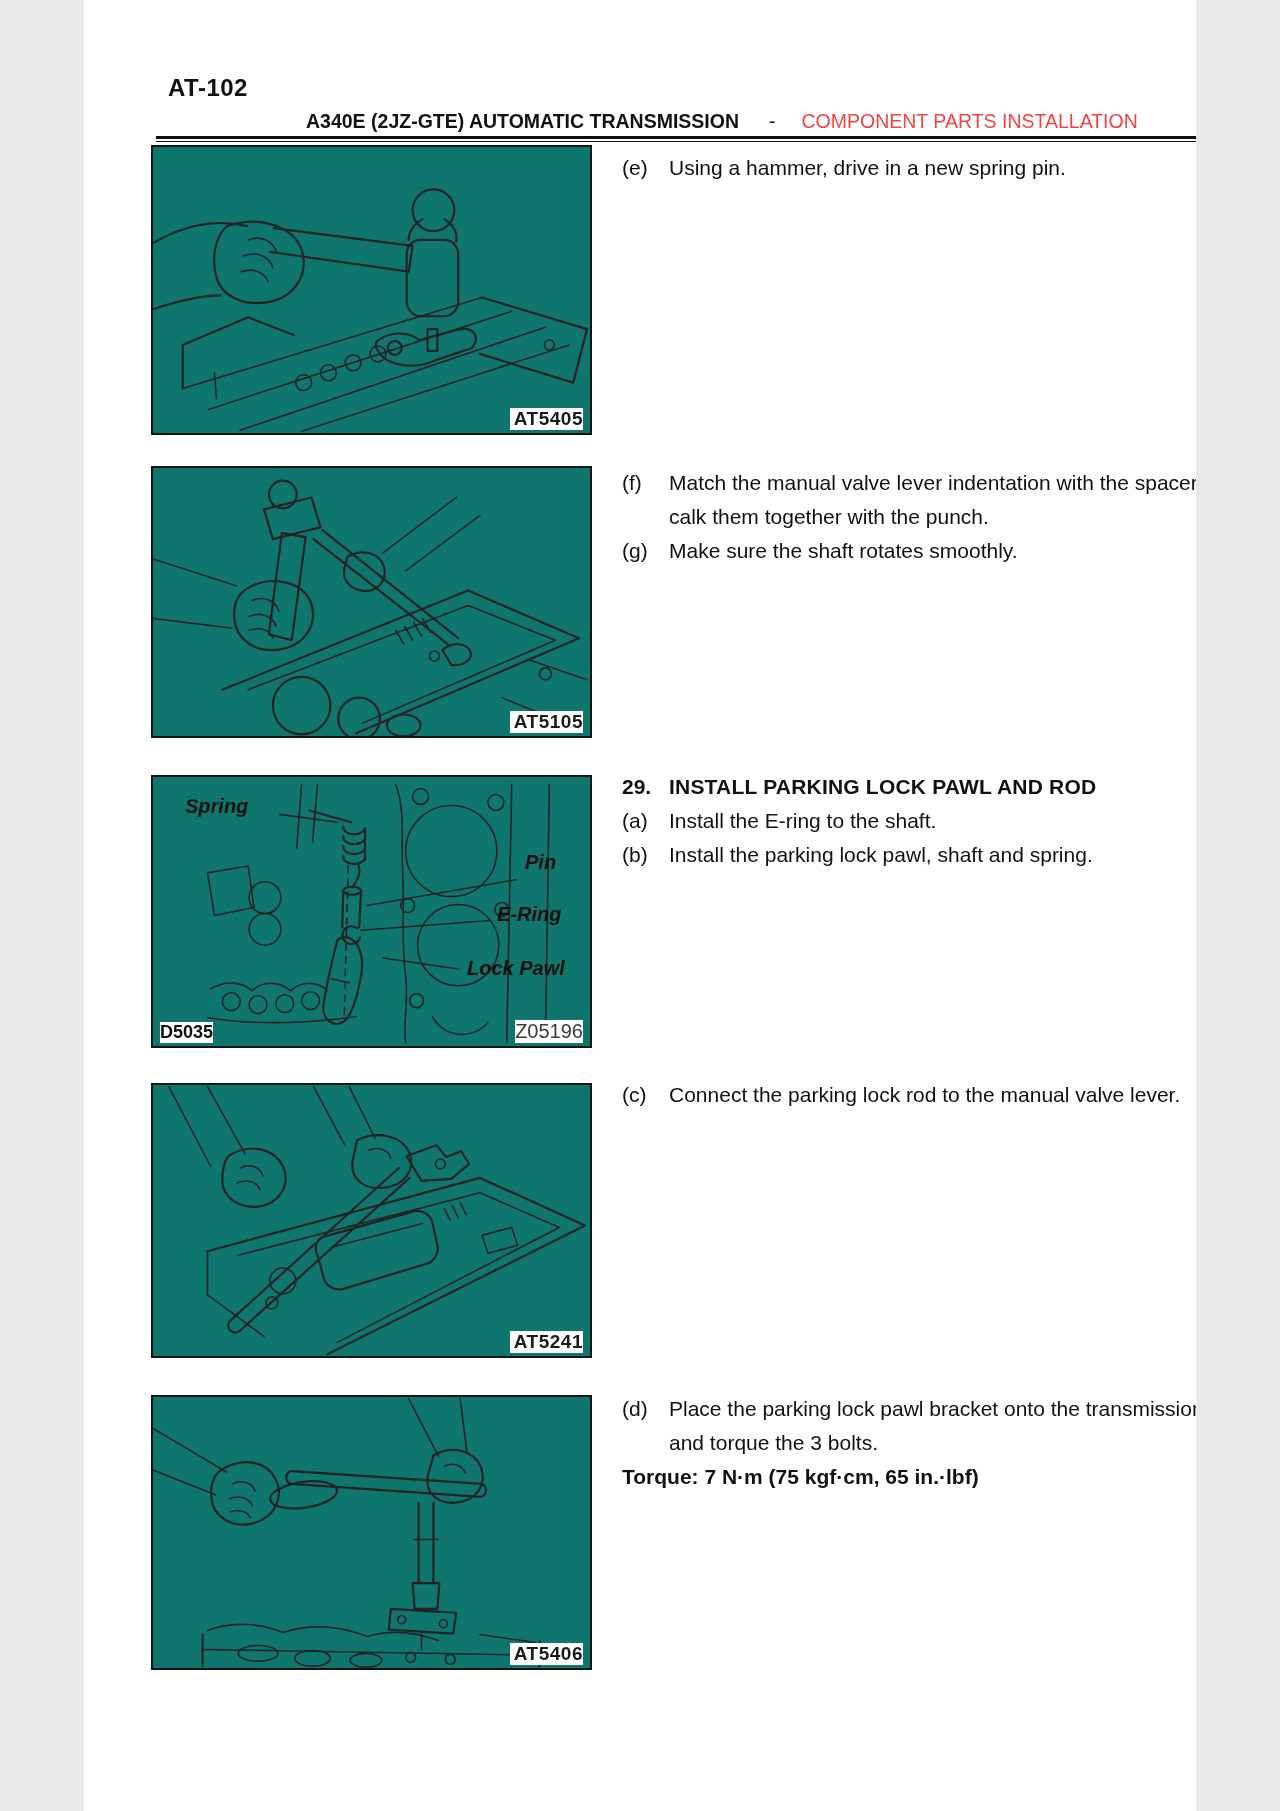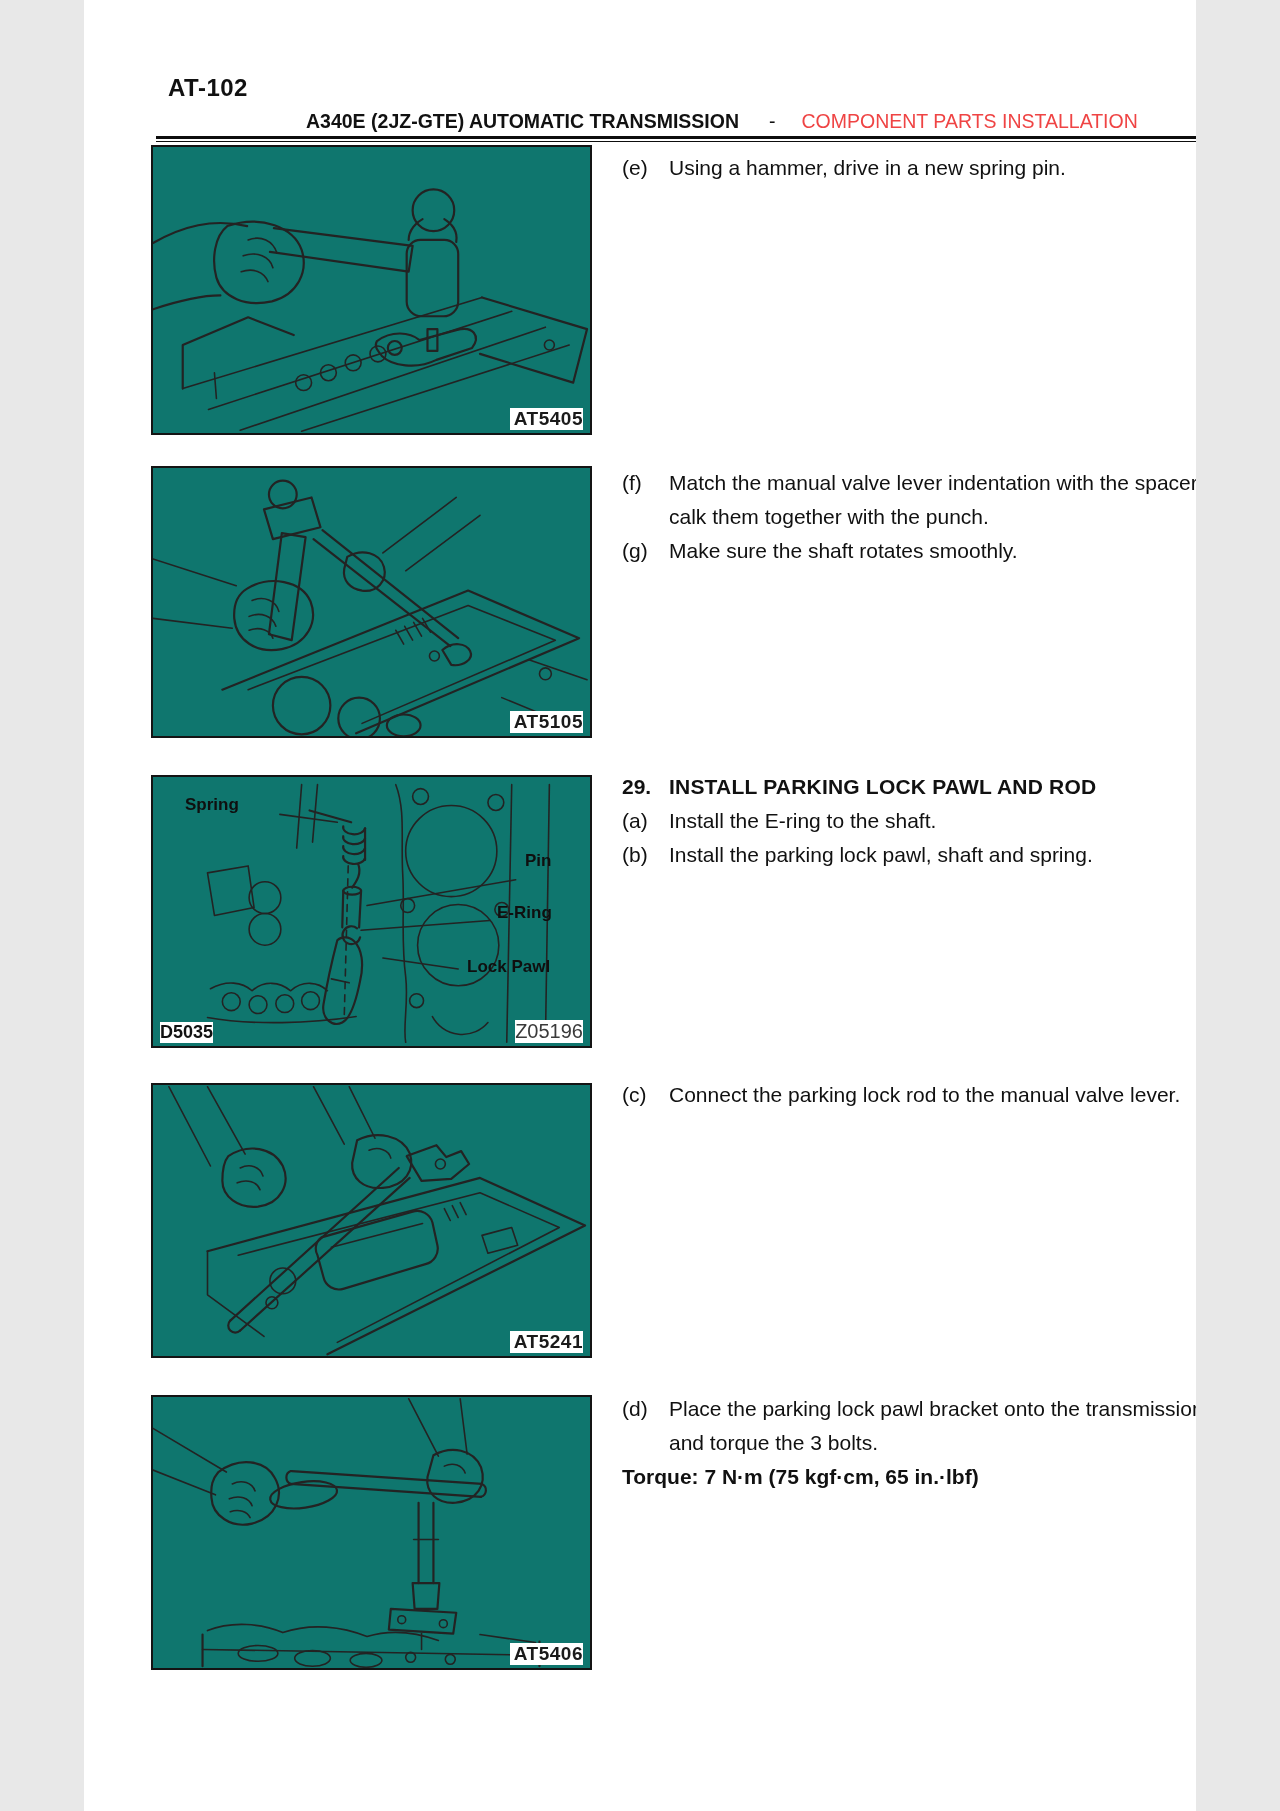--- a/index.html
+++ b/index.html
@@ -35,22 +35,22 @@
   }
   .fig-code-left {
     position:absolute; left:7px; bottom:3px;
     font-size:18px; font-weight:bold; color:#111; background:#fff;
   }
   .fig-code-light {
     position:absolute; right:7px; bottom:3px;
     font-size:20px; font-weight:normal; color:#3a3a3a; background:#fff;
   }
   .fig-label {
-    position:absolute; font-size:17px; font-weight:bold; color:#0f0f0f;
-    white-space:nowrap; background:transparent;
+    position:absolute; font-size:20px; font-weight:bold; color:#0f0f0f;
+    white-space:nowrap; background:transparent;font-style:italic;
   }
   .steps { position:absolute; left:538px; width:672px; font-size:21px; line-height:34px; }
   .step-row { display:flex; align-items:flex-start; }
   .step-label { flex:0 0 47px; }
   .step-text { flex:1; }
   .section-head { display:flex; font-weight:bold; }
   .section-num { flex:0 0 47px; }
   .section-title { flex:1; letter-spacing:0.2px; }
   .torque-line { font-weight:bold; }
   path, circle, ellipse, line, rect {

